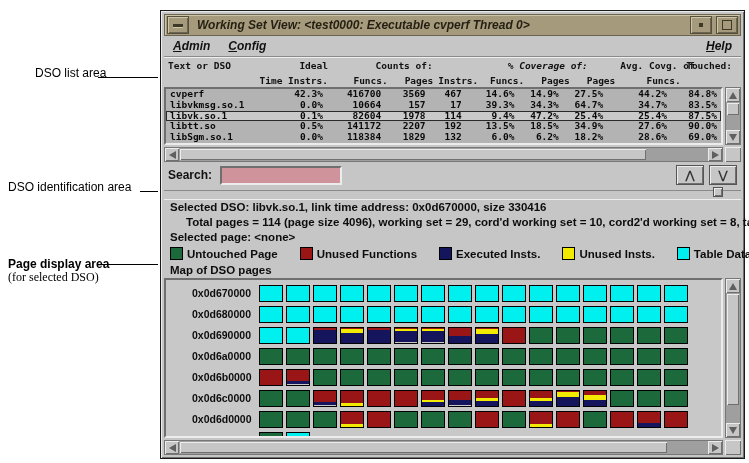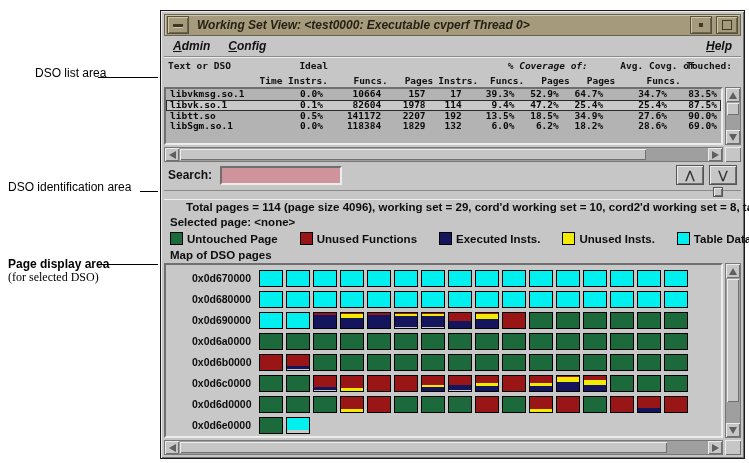--- a/index.html
+++ b/index.html
@@ -129,46 +129,59 @@
   <div class="menubar">
     <span class="menu-item">Admin</span>
     <span class="menu-item">Config</span>
     <span class="spacer"></span>
     <span class="menu-item">Help</span>
   </div>
 
   <div class="cols hdr">
     <span class="c">Text or DSO</span>
     <span class="c num">Ideal</span>
+    <span class="c ctr span3a">Counts of:</span>
     <span class="c ctr span3b">% Coverage of:</span>
     <span class="c num">Avg. Covg. of</span>
     <span class="c num">Touched:</span>
   </div>
   <div class="cols hdr">
     <span class="c num">Time</span>
     <span class="c num">Instrs.</span>
     <span class="c num">Funcs.</span>
     <span class="c num">Pages</span>
     <span class="c num">Instrs.</span>
     <span class="c num">Funcs.</span>
     <span class="c num">Pages</span>
     <span class="c num">Pages</span>
     <span class="c num">Funcs.</span>
   </div>
 
   <div class="list-wrap">
     <div class="list-viewport">
         <div class="cols list-row">
+          <span class="c">cvperf</span>
+          <span class="c num">42.3%</span>
+          <span class="c num">416700</span>
+          <span class="c num">3569</span>
+          <span class="c num">467</span>
+          <span class="c num">14.6%</span>
+          <span class="c num">14.9%</span>
+          <span class="c num">27.5%</span>
+          <span class="c num">44.2%</span>
+          <span class="c num">84.8%</span>
+        </div>
+        <div class="cols list-row">
           <span class="c">libvkmsg.so.1</span>
           <span class="c num">0.0%</span>
           <span class="c num">10664</span>
           <span class="c num">157</span>
           <span class="c num">17</span>
           <span class="c num">39.3%</span>
-          <span class="c num">52.9%</span>
+          <span class="c num">34.3%</span>
           <span class="c num">64.7%</span>
           <span class="c num">34.7%</span>
           <span class="c num">83.5%</span>
         </div>
         <div class="cols list-row selected">
           <span class="c">libvk.so.1</span>
           <span class="c num">0.1%</span>
           <span class="c num">82604</span>
           <span class="c num">1978</span>
           <span class="c num">114</span>
@@ -235,20 +248,21 @@
     <input class="search-input" value="" style="">
     <span class="search-spacer"></span>
     <div class="find-btn">⋀</div>
     <div class="find-btn">⋁</div>
   </div>
   <div class="sash-row">
     <div class="sash-grip"></div>
   </div>
 
   <div class="info-block">
+    <div class="info-line">Selected DSO: libvk.so.1, link time address: 0x0d670000, size 330416</div>
     <div class="info-line indent">Total pages = 114 (page size 4096), working set = 29, cord'd working set = 10, cord2'd working set = 8, tables = 35</div>
     <div class="info-line">Selected page: &lt;none&gt;</div>
   </div>
 
   <div class="legend-row">
       <div class="legend-item">
         <span class="legend-swatch" style="background: rgb(28, 106, 60);"></span>
         <span class="legend-label">Untouched Page</span>
       </div>
       <div class="legend-item">

